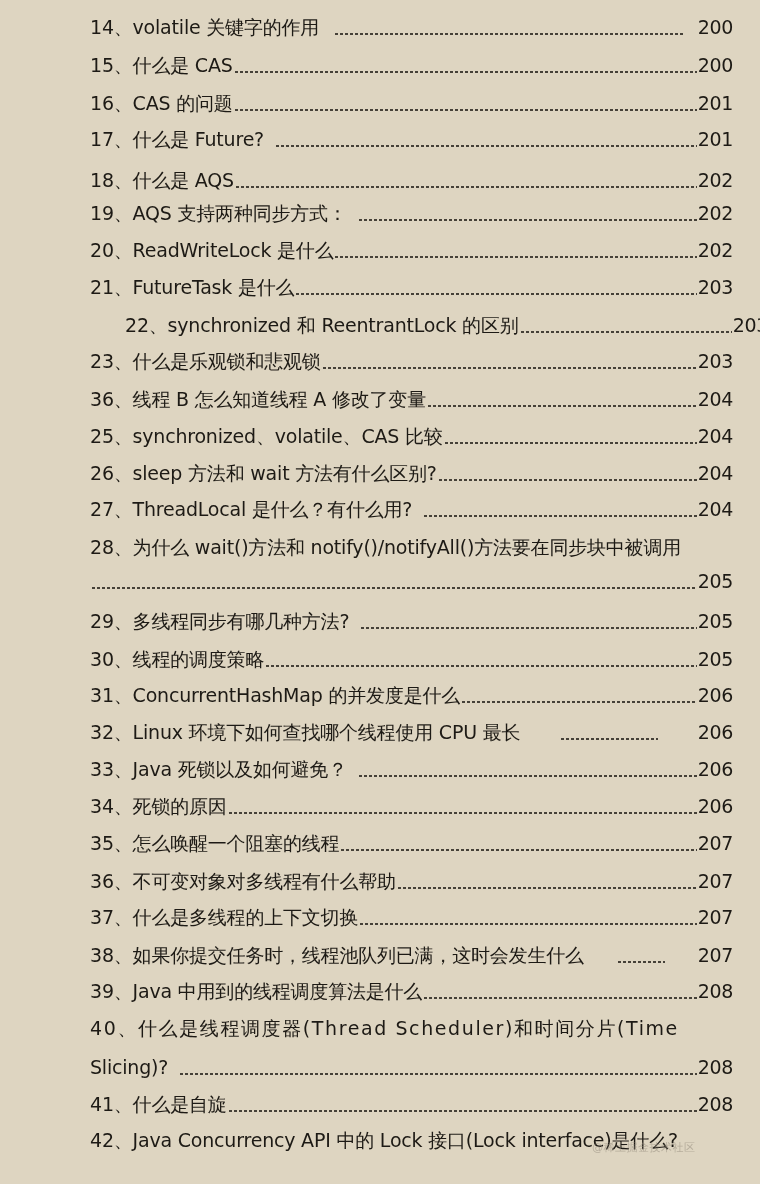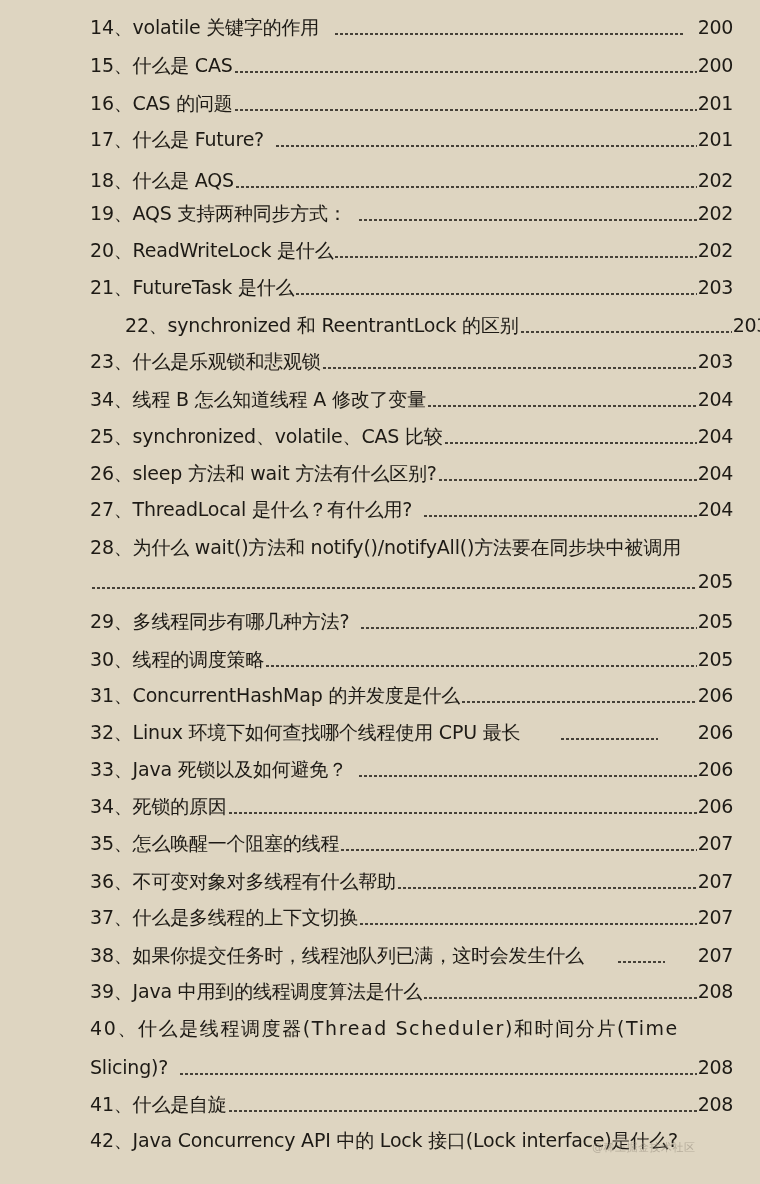--- a/index.html
+++ b/index.html
@@ -115,21 +115,21 @@
       <span class="title">22、synchronized 和 ReentrantLock 的区别</span>
       <span class="leader"></span>
       <span class="page">203</span>
     </div>
     <div class="toc-line" style="top: 346px;">
       <span class="title">23、什么是乐观锁和悲观锁</span>
       <span class="leader"></span>
       <span class="page">203</span>
     </div>
     <div class="toc-line" style="top: 384px;">
-      <span class="title">34、线程 B 怎么知道线程 A 修改了变量</span>
+      <span class="title">36、线程 B 怎么知道线程 A 修改了变量</span>
       <span class="leader"></span>
       <span class="page">204</span>
     </div>
     <div class="toc-line" style="top: 421px;">
       <span class="title">25、synchronized、volatile、CAS 比较</span>
       <span class="leader"></span>
       <span class="page">204</span>
     </div>
     <div class="toc-line" style="top: 458px;">
       <span class="title">26、sleep 方法和 wait 方法有什么区别?</span>

